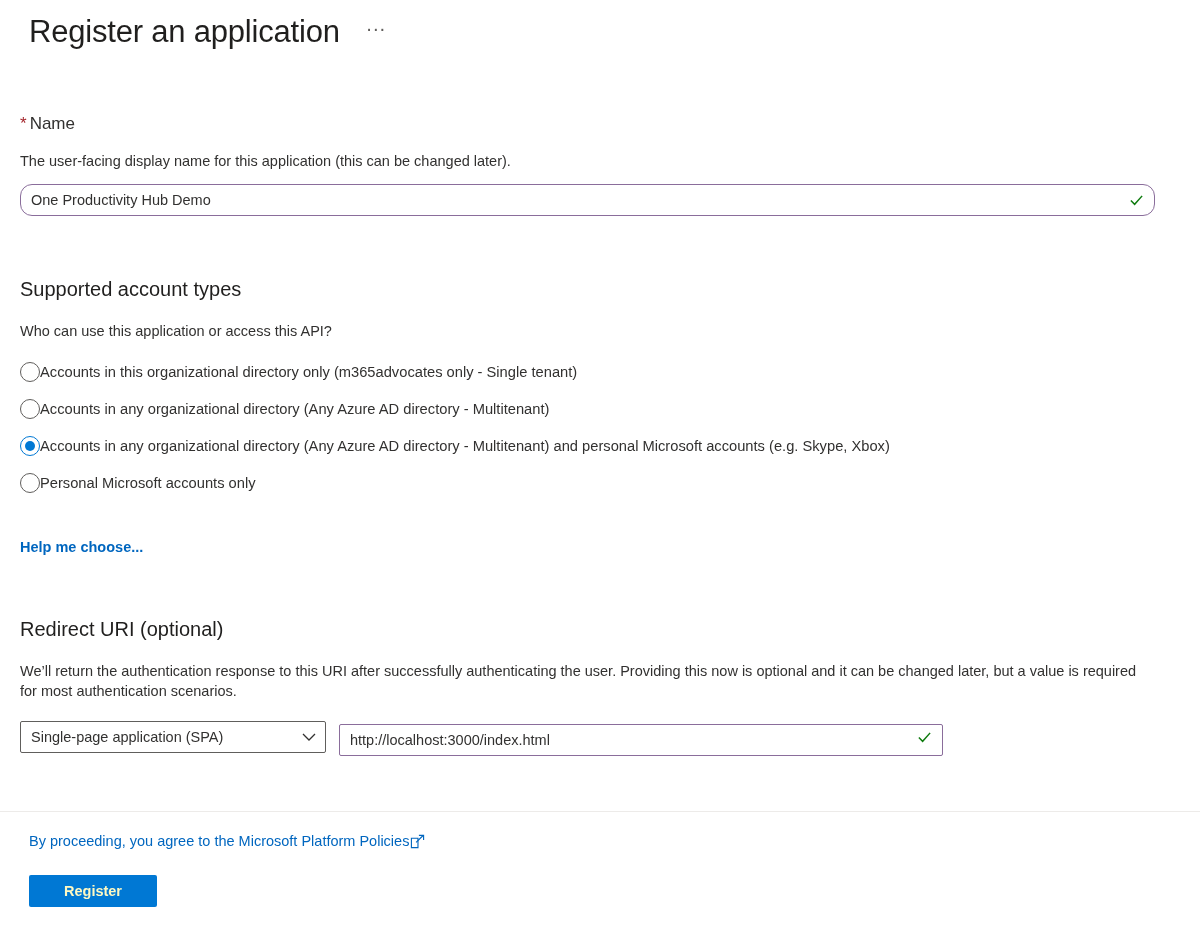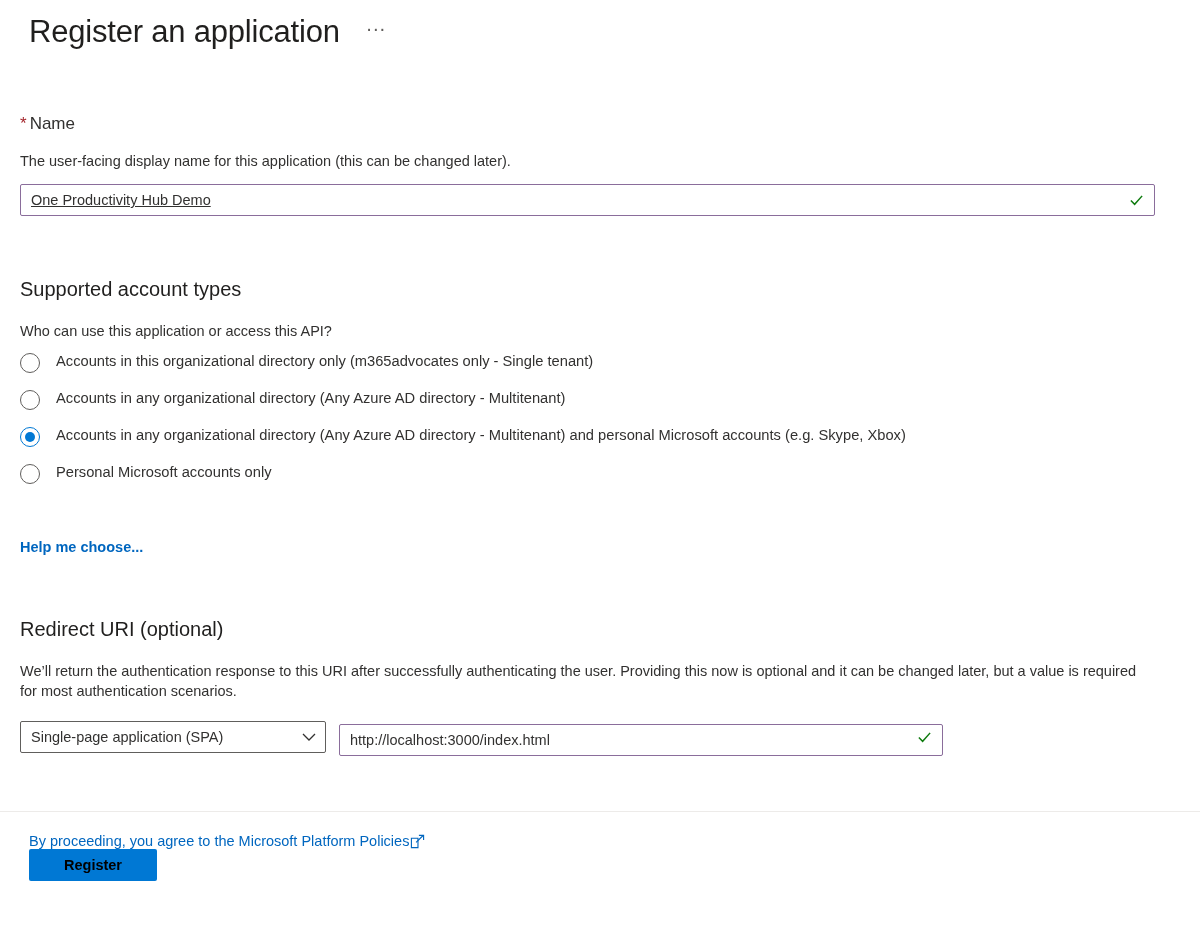--- a/index.html
+++ b/index.html
@@ -64,28 +64,27 @@
   .text-input-wrap {
     position: relative;
     margin-top: 13px;
     width: 1135px;
     height: 32px;
   }
   .text-input {
     width: 100%;
     height: 32px;
     border: 1px solid #8a6d9b;
-    border-radius: 2px;
+    border-radius: 12px;
     padding: 0 34px 0 10px;
     font-size: 14.5px;
     font-family: "Liberation Sans", sans-serif;
     color: #323130;
     outline: none;
     background: #fff;
-    text-decoration: underline;
   }
   .check-mark {
     position: absolute;
     right: 11px;
     top: 50%;
     transform: translateY(-50%);
     width: 15px;
     height: 15px;
     pointer-events: none;
   }
@@ -100,22 +99,21 @@
   .section-sub {
     font-size: 14.5px;
     color: #323130;
     margin-top: 22px;
   }
 
   
   .radio-list { margin-top: 14px; }
   .radio-row {
     display: flex;
-    align-items: flex-start;
-    gap: 16px;
+    align-items: center;
     height: 37px;
     cursor: pointer;
   }
   .radio {
     width: 20px;
     height: 20px;
     border-radius: 50%;
     border: 1px solid #605e5c;
     background: #fff;
     flex: 0 0 auto;
@@ -215,22 +213,23 @@
     left: 29px;
     top: 833px;
   }
   .policy-line {
     display: flex;
     align-items: center;
     gap: 1px;
   }
   .ext-icon { display: inline-block; width: 15px; height: 15px; }
   .register-btn {
+    margin-top: 26px;
     background: #0078d4;
-    color: #000000;
+    color: #fef9c3;
     border: none;
     border-radius: 2px;
     height: 32px;
     min-width: 128px;
     padding: 0 14px;
     font-size: 14.5px;
     font-weight: 600;
     font-family: "Liberation Sans", sans-serif;
     cursor: pointer;
   }

